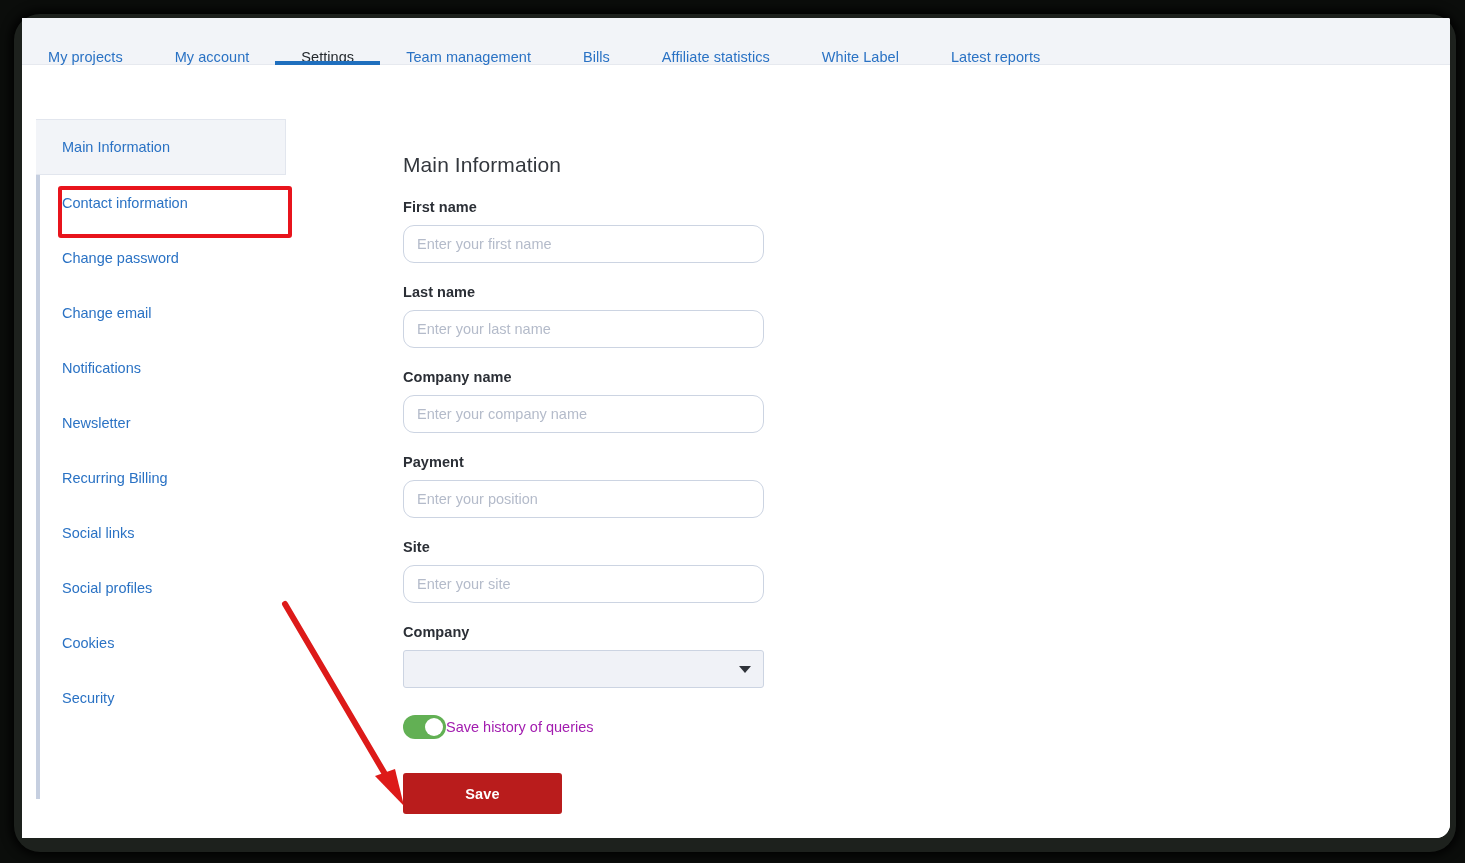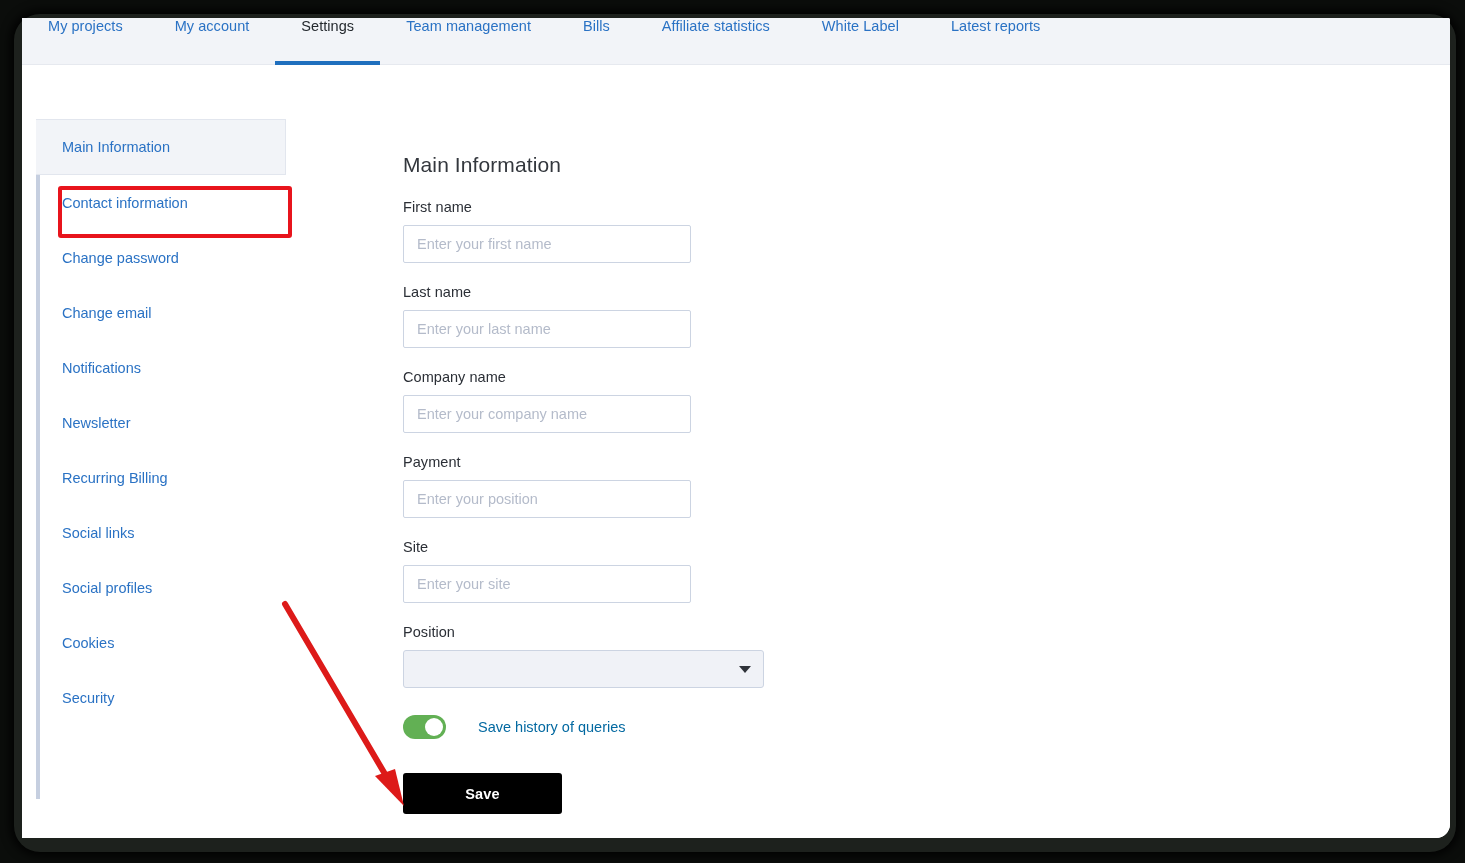--- a/index.html
+++ b/index.html
@@ -60,21 +60,21 @@
     height: 47px;
     display: flex;
     align-items: stretch;
     list-style: none;
     margin: 0;
     padding: 0;
   }
   .nav-item {
     position: relative;
     display: flex;
-    align-items: flex-start;
+    align-items: flex-end;
     justify-content: center;
     height: 47px;
     padding: 0 26px;
     font-size: 14.5px;
     color: #2a72c4;
     white-space: nowrap;
     cursor: pointer;
     letter-spacing: 0.05px;
   }
   .nav-item.active {
@@ -173,36 +173,36 @@
     font-size: 21px;
     font-weight: 400;
     color: #33373d;
     margin: 0 0 22px 0;
     letter-spacing: 0.1px;
   }
   .field { margin-bottom: 21px; }
   .field-label {
     display: block;
     font-size: 14.5px;
-    font-weight: 400;
+    font-weight: 700;
     color: #2b2f36;
     margin-bottom: 10px;
     letter-spacing: 0.05px;
   }
   .field-input {
     display: block;
-    width: 288px;
+    width: 361px;
     height: 38px;
     padding: 0 13px;
     font-family: "Liberation Sans", sans-serif;
     font-size: 14.5px;
     color: #3b4048;
     background: #ffffff;
     border: 1px solid #ccd4e2;
-    border-radius: 2px;
+    border-radius: 11px;
     outline: none;
   }
   .field-input::placeholder {
     color: #b4bbca;
     opacity: 1;
   }
 
   
   .select-wrap {
     position: relative;
@@ -253,33 +253,33 @@
   .toggle-knob {
     position: absolute;
     right: 3px;
     top: 3px;
     width: 18px;
     height: 18px;
     border-radius: 50%;
     background: #ffffff;
   }
   #toggle-label {
-    margin-left: 32px;
-    font-size: 14.5px;
-    color: #0369a1;
+    margin-left: 0;
+    font-size: 14.5px;
+    color: #a21caf;
     white-space: nowrap;
   }
 
   
   #save-button {
     display: block;
     margin-top: 34px;
     width: 159px;
     height: 41px;
-    background: #000000;
+    background: #b91c1c;
     color: #ffffff;
     border: none;
     border-radius: 3px;
     font-family: "Liberation Sans", sans-serif;
     font-size: 14.5px;
     font-weight: 700;
     cursor: pointer;
     letter-spacing: 0.2px;
   }
 </style>
@@ -382,21 +382,21 @@
               <label class="field-label">Payment</label>
               <input class="field-input" type="text" placeholder="Enter your position" style="">
             </div>
             <div class="field">
               <label class="field-label">Site</label>
               <input class="field-input" type="text" placeholder="Enter your site" style="">
             </div>
           </div>
 
         <div class="field">
-          <label class="field-label">Position</label>
+          <label class="field-label">Company</label>
           <div class="select-wrap">
             <select class="field-select" id="timezone-select"><option value=""></option></select>
             <span class="select-chevron"></span>
           </div>
         </div>
 
         <div id="toggle-row">
           <div class="toggle">
             <div class="toggle-knob"></div>
           </div>

